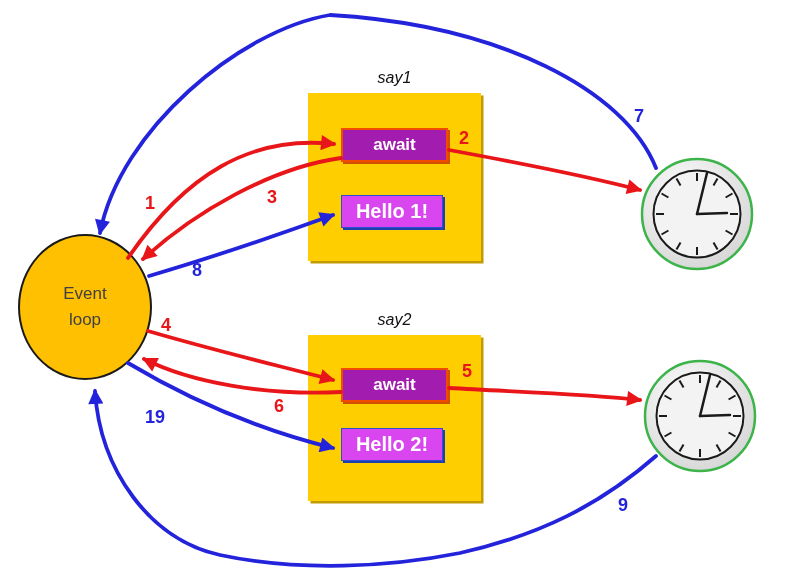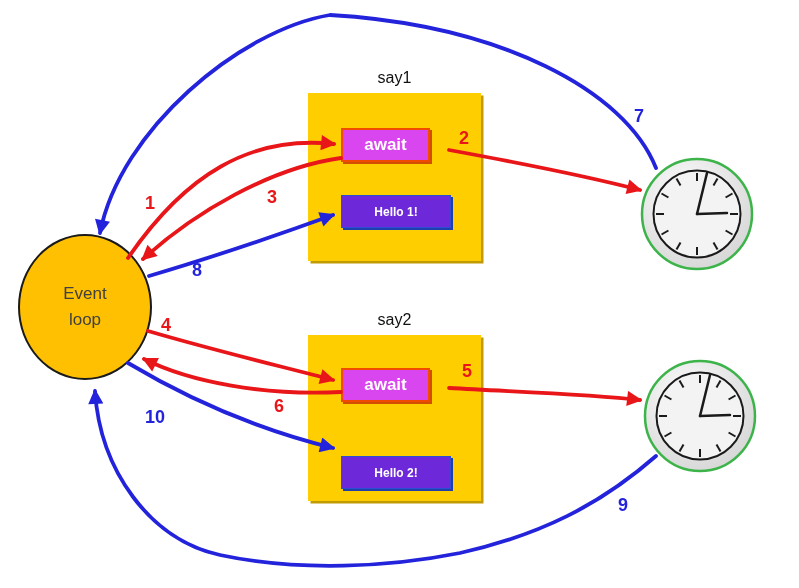--- a/index.html
+++ b/index.html
@@ -17,39 +17,39 @@
     position:absolute;left:18px;top:234px;width:134px;height:146px;
     background:#ffc002;border:2px solid #1a1a1a;border-radius:50%;
     display:flex;align-items:center;justify-content:center;text-align:center;
   }
   .el-text{font-size:17px;line-height:1.55;color:#404040;}
   .el-text span{display:block;}
 
   
   .say-title{
     position:absolute;text-align:center;
-    font-size:16px;color:#111;
+    font-size:16px;color:#111;font-style:italic;
   }
   .say-box{
     position:absolute;background:#ffce00;
     box-shadow:2.5px 2.5px 0 #c19a04;
   }
   .await-box{
-    position:absolute;width:89px;height:34px;
-    background:#d946ef;border:2px solid #f14b00;
+    position:absolute;width:107px;height:34px;
+    background:#a21caf;border:2px solid #f14b00;
     box-shadow:2px 2px 0 #d24e00;
     display:flex;align-items:center;justify-content:center;
     color:#fff;font-weight:bold;font-size:17px;
   }
   .print-box{
-    position:absolute;width:110px;height:33px;
-    background:#6d28d9;border:1px solid #2b4fd0;
+    position:absolute;width:102px;height:33px;
+    background:#d946ef;border:1px solid #2b4fd0;
     box-shadow:2px 2px 0 #1e3fae;
     display:flex;align-items:center;justify-content:center;
-    color:#fff;font-weight:bold;font-size:12px;
+    color:#fff;font-weight:bold;font-size:20px;
   }
 
   
   .layer{position:absolute;left:0;top:0;pointer-events:none;}
 
   
   .step{
     position:absolute;transform:translate(-50%,-50%);
     font-size:18px;font-weight:bold;
   }
@@ -69,21 +69,21 @@
   </div>
 
   <div class="say-title" style="left:308px;top:69px;width:173px;">say1</div>
   <div class="say-box" style="left:308px;top:93px;width:173px;height:168px;"></div>
   <div class="await-box" style="left:341px;top:128px;">await</div>
   <div class="print-box" style="left:341px;top:195px;">Hello 1!</div>
 
   <div class="say-title" style="left:308px;top:311px;width:173px;text-align:center;">say2</div>
   <div class="say-box" style="left:308px;top:335px;width:173px;height:166px;"></div>
   <div class="await-box" style="left:341px;top:368px;">await</div>
-  <div class="print-box" style="left:341px;top:456px;">Hello 2!</div>
+  <div class="print-box" style="left:341px;top:428px;">Hello 2!</div>
 
   <svg class="layer" width="799" height="588" viewBox="0 0 799 588">
     <defs>
       <marker id="ah-red" viewBox="0 0 10 10" refX="8.5" refY="5" markerWidth="5.5" markerHeight="4" orient="auto">
         <path d="M0 0 L10 5 L0 10 z" fill="#e81519"></path>
       </marker>
       <marker id="ah-blue" viewBox="0 0 10 10" refX="8.5" refY="5" markerWidth="5.5" markerHeight="4" orient="auto">
         <path d="M0 0 L10 5 L0 10 z" fill="#2323dc"></path>
       </marker>
       <radialGradient id="face" cx="38%" cy="30%" r="80%">
@@ -157,15 +157,15 @@
 
   <div class="step red" style="left:150px;top:203px;">1</div>
   <div class="step red" style="left:464px;top:138px;">2</div>
   <div class="step red" style="left:272px;top:197px;">3</div>
   <div class="step red" style="left:166px;top:325px;">4</div>
   <div class="step red" style="left:467px;top:371px;">5</div>
   <div class="step red" style="left:279px;top:406px;">6</div>
   <div class="step blue" style="left:639px;top:116px;">7</div>
   <div class="step blue" style="left:197px;top:270px;">8</div>
   <div class="step blue" style="left:623px;top:505px;">9</div>
-  <div class="step blue" style="left:155px;top:417px;">10</div>
+  <div class="step blue" style="left:155px;top:417px;">19</div>
 
 </div>
 
 </body></html>

